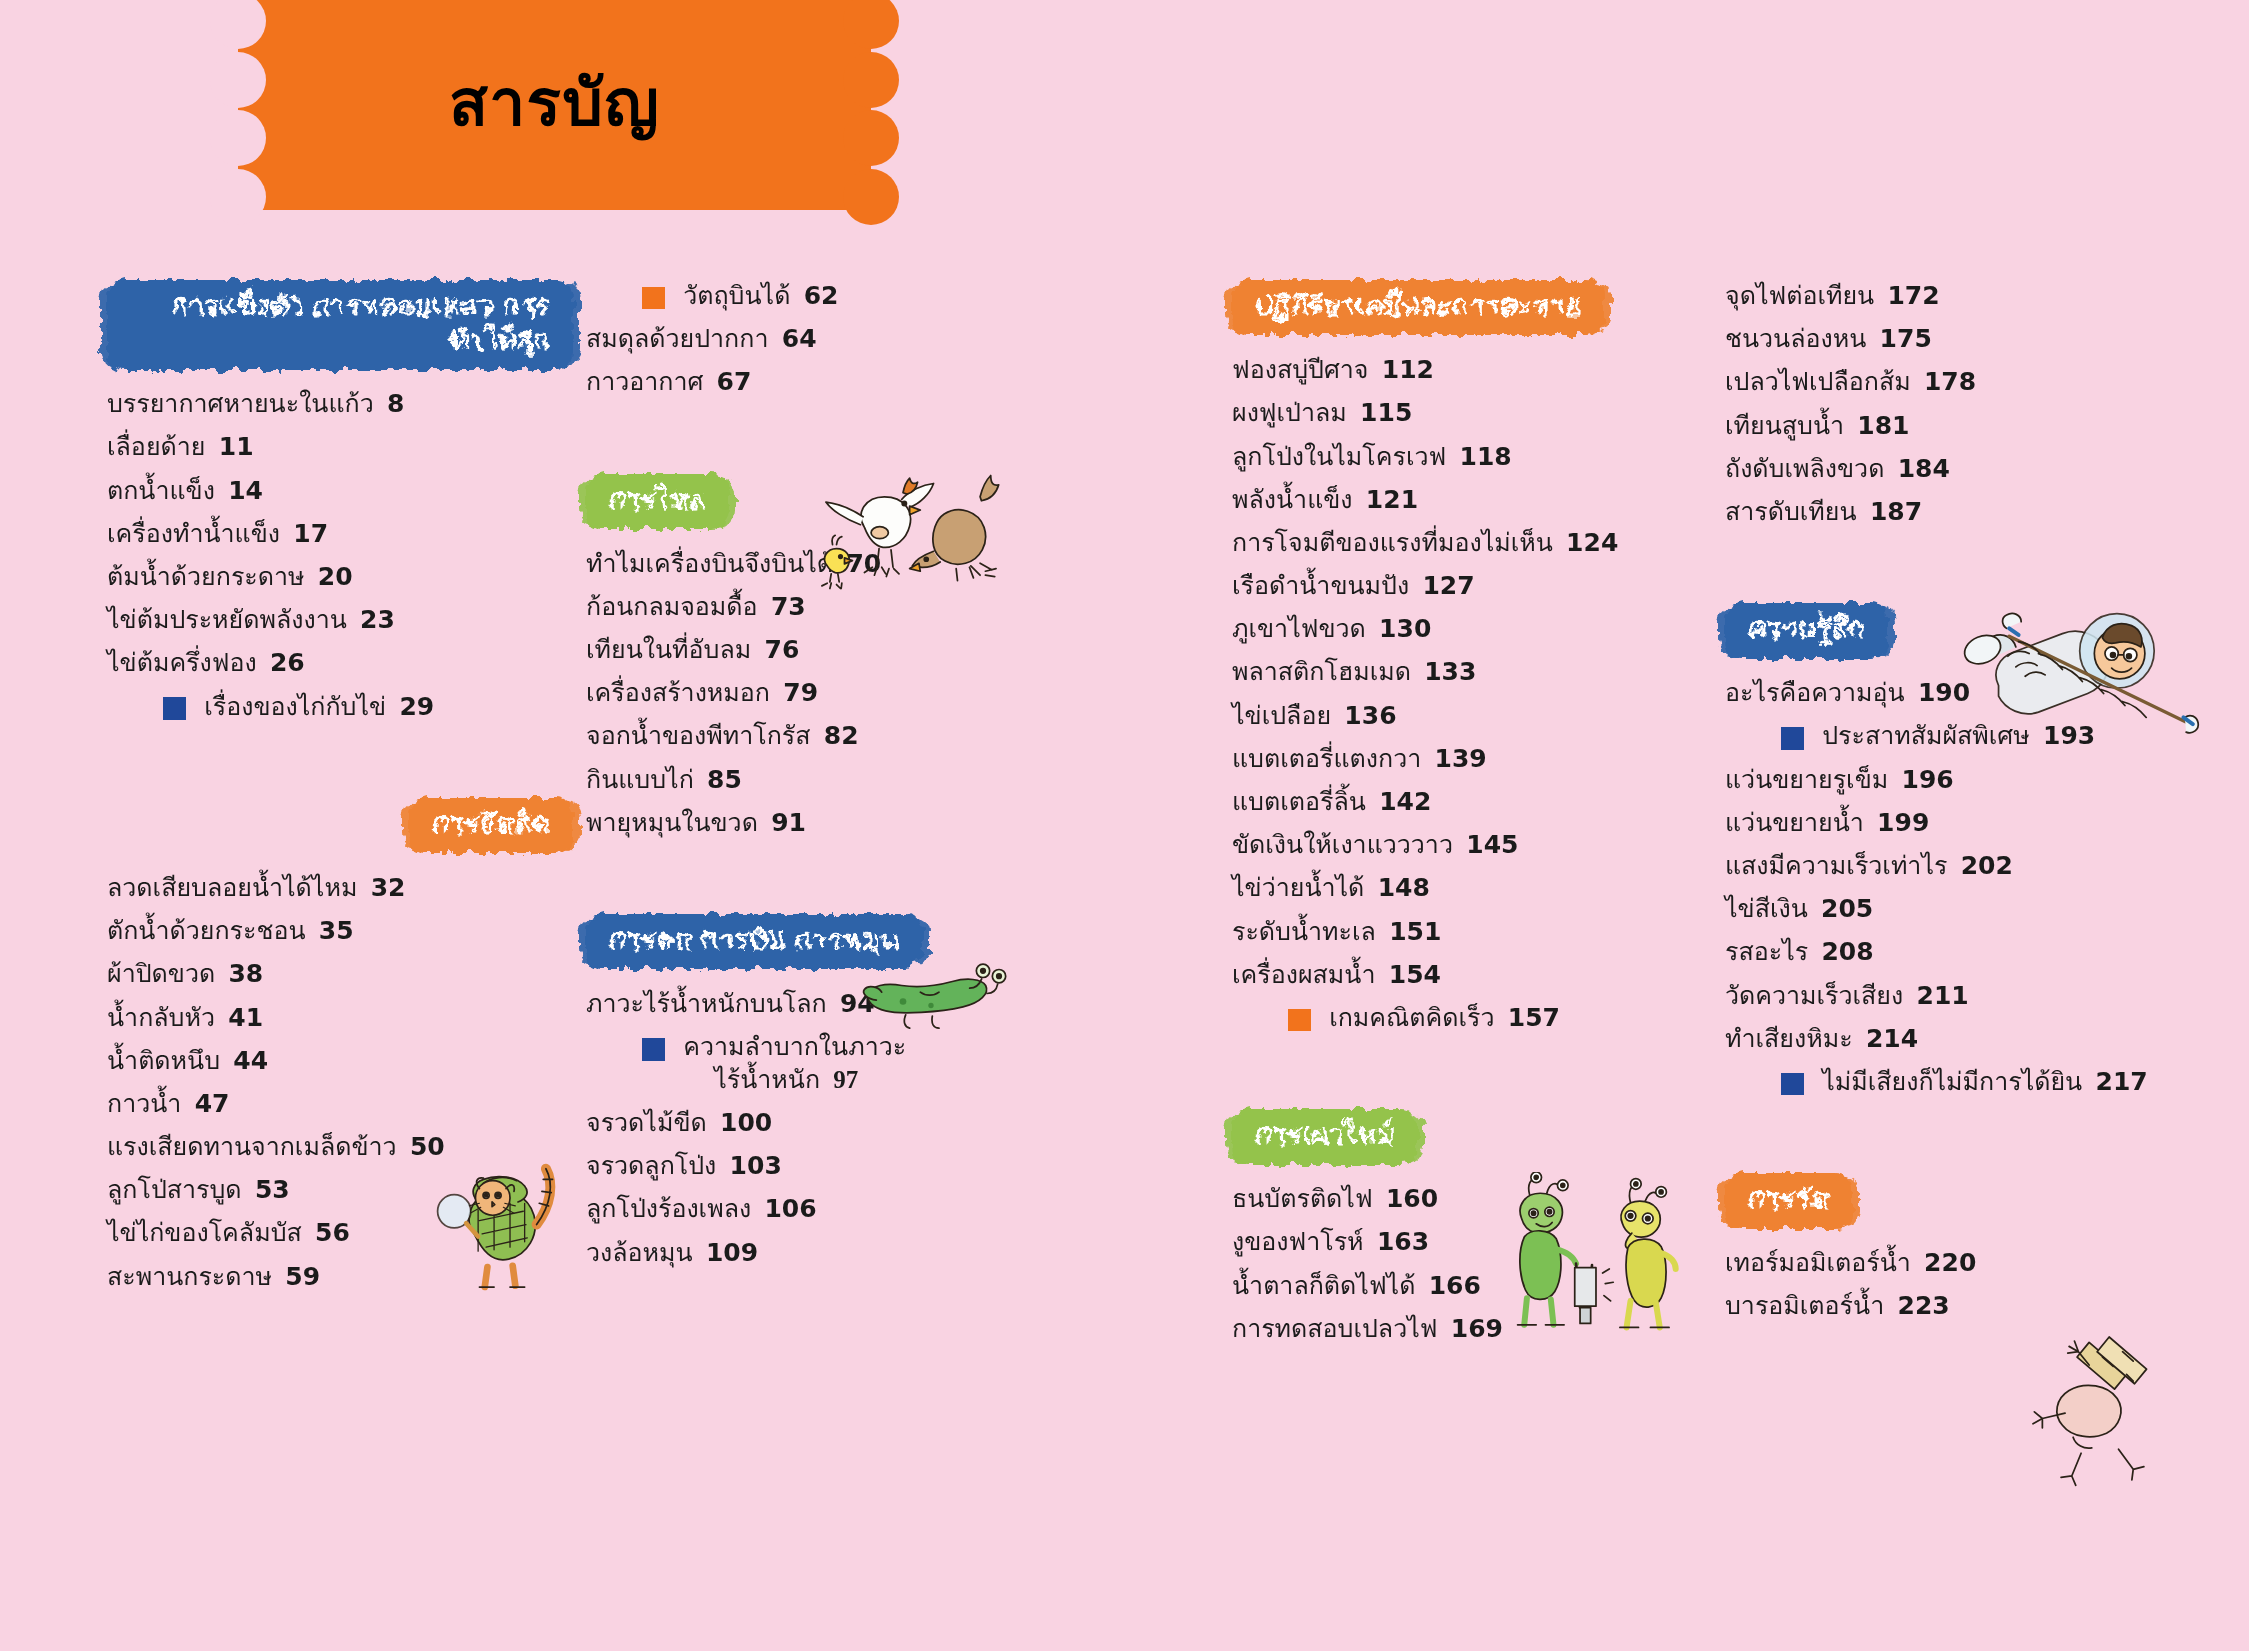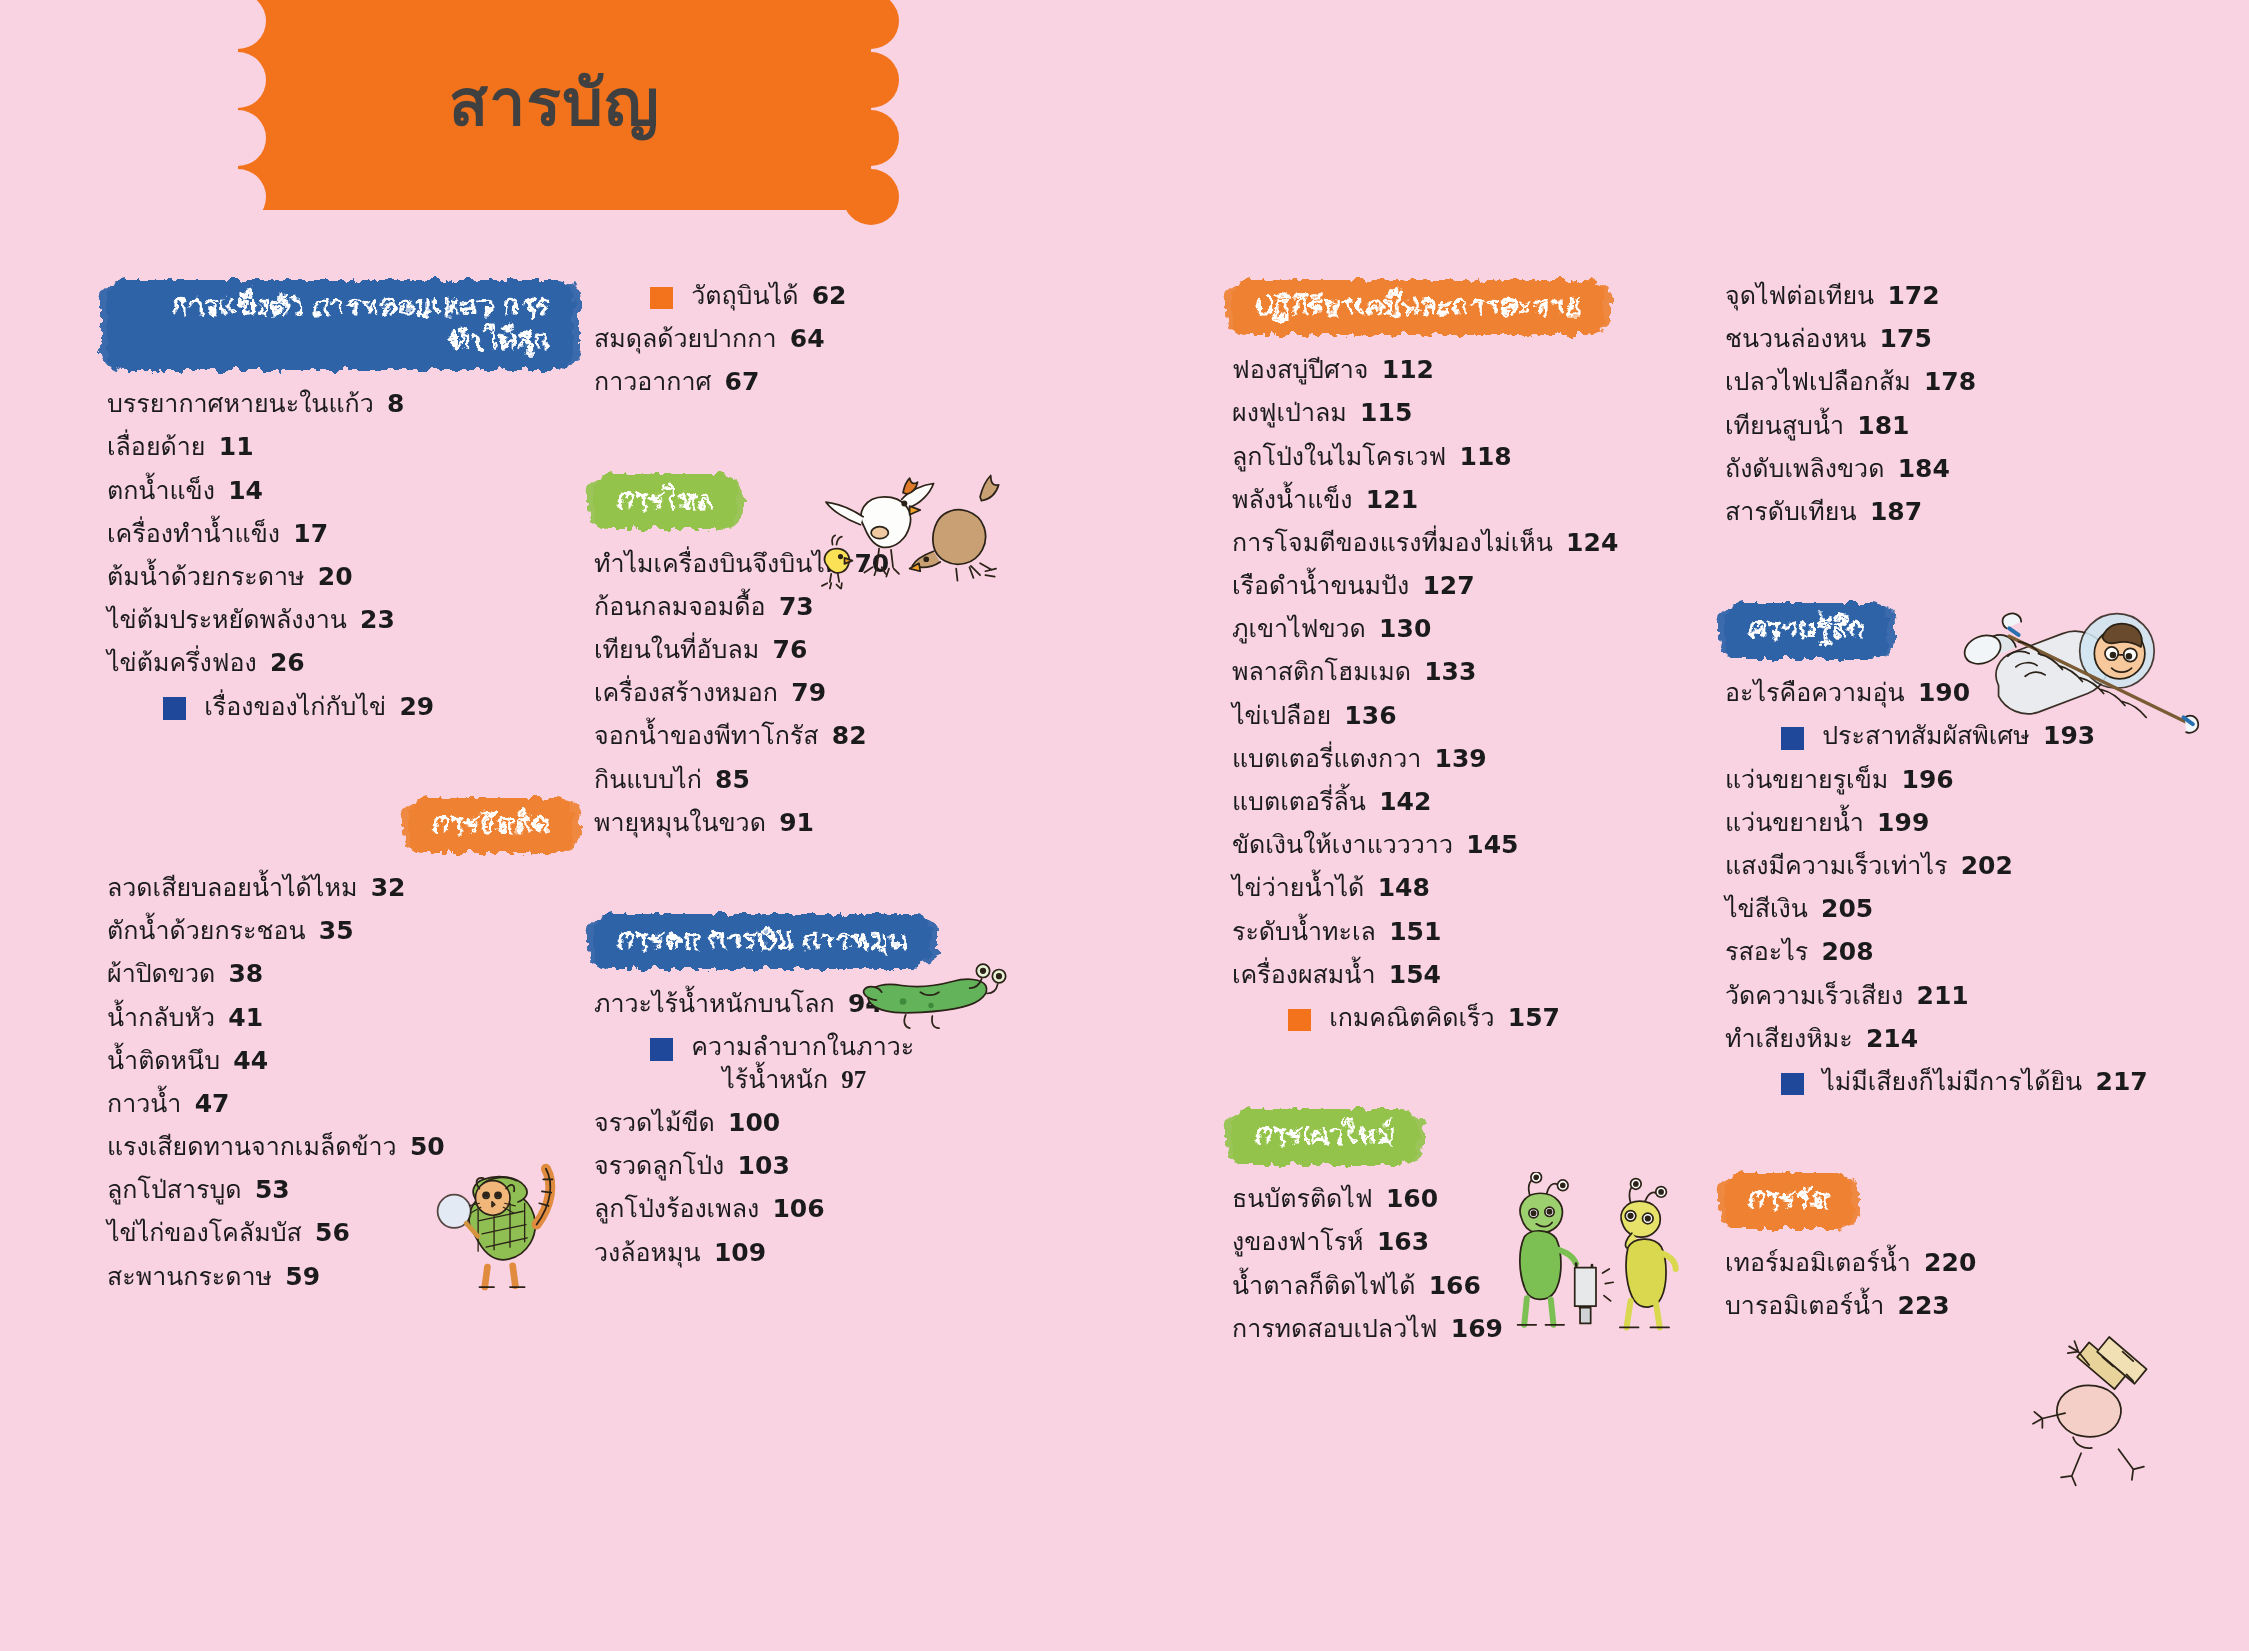--- a/index.html
+++ b/index.html
@@ -21,21 +21,21 @@
   .ticket-title{
     position:absolute;left:0;right:0;bottom:75px;text-align:center;
     color:#FFD800;font-size:64px;font-weight:bold;letter-spacing:1.3px;
     line-height:1;
   }
 
   
   .cols{position:absolute;left:0;top:280px;width:2250px;height:1266px;}
   .col{position:absolute;top:0;}
   #col1{left:107px;width:466px;text-align:right;}
-  #col2{left:586px;width:466px;margin-left:8px;}
+  #col2{left:586px;width:466px;}
   #col3{left:1232px;width:520px;}
   #col4{left:1725px;width:506px;}
 
   
   .chip{
     display:inline-block;
     color:#ffffff;font-weight:bold;font-size:28px;line-height:1.22;
     padding:9.3px 22.6px 12px 22.6px;
     border-radius:17.3px;
     margin:0 0 10.7px 0;
@@ -87,21 +87,21 @@
 
 <div class="ticket" style="background: rgb(242, 115, 28);">
   <div class="scal L" style="top: -4px; background: rgb(249, 211, 226);"></div>
   <div class="scal L" style="top: 55px; background: rgb(249, 211, 226);"></div>
   <div class="scal L" style="top: 113px; background: rgb(249, 211, 226);"></div>
   <div class="scal L" style="top: 172px; background: rgb(249, 211, 226);"></div>
   <div class="bump R" style="top: -4px; background: rgb(242, 115, 28);"></div>
   <div class="bump R" style="top: 55px; background: rgb(242, 115, 28);"></div>
   <div class="bump R" style="top: 113px; background: rgb(242, 115, 28);"></div>
   <div class="bump R" style="top: 172px; background: rgb(242, 115, 28);"></div>
-  <div class="ticket-title" style="color: #404040;">สารบัญ</div>
+  <div class="ticket-title" style="color: #000000;">สารบัญ</div>
 </div>
 
 <div class="cols">
   <div class="col" id="col1">
       <div class=""></div>
       <div><div class="chip blue" style="background: rgb(46, 99, 168);">การแข็งตัว การหลอมเหลว การทำให้สุก</div></div>
       <div class="gap-s"></div>
       <div class="entry">
         <span class="title">บรรยากาศหายนะในแก้ว</span>
         <span class="pg">8</span>

